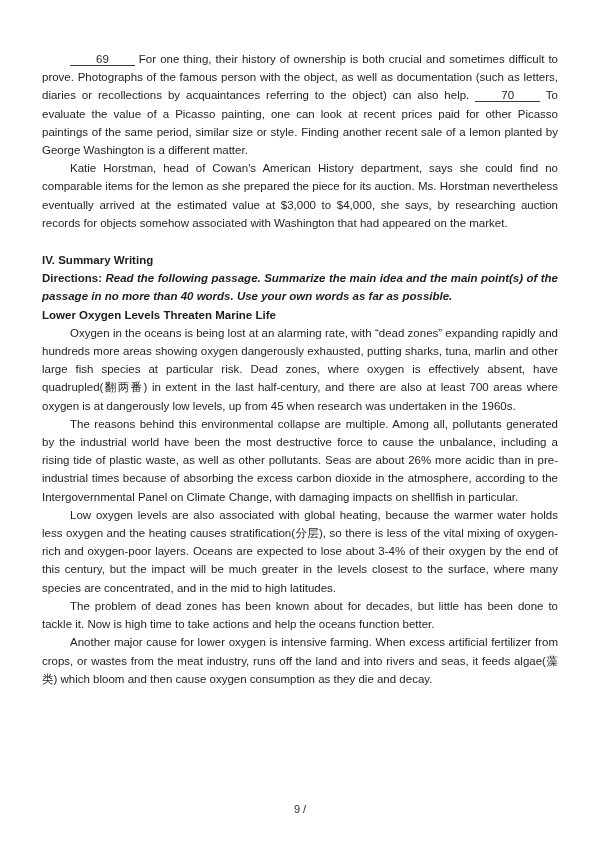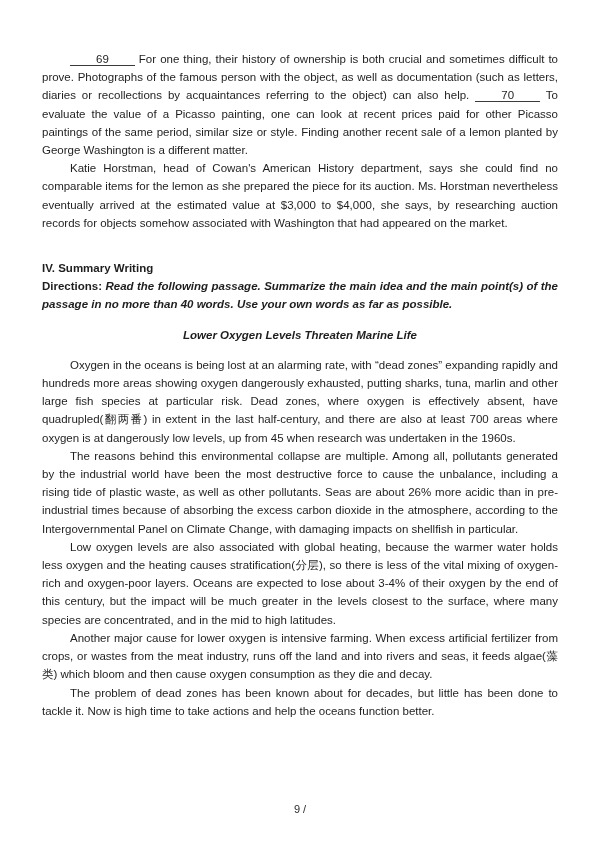--- a/index.html
+++ b/index.html
@@ -26,42 +26,40 @@
     text-justify: inter-word;
   }
   .indent {
     text-indent: 28px;
   }
   .blank {
     padding: 0 26px;
     border-bottom: 1px solid #3a3a3a;
   }
   .section-heading {
-    margin: 27px 0 0 0;
+    margin: 19px 0 0 0;
     font-weight: bold;
     text-align: left;
   }
   .directions {
     margin: 0;
     text-align: justify;
   }
   .directions .dir-label {
     font-weight: bold;
     font-style: normal;
   }
   .directions .dir-text {
     font-style: italic;
     font-weight: bold;
   }
   .passage-title {
-    margin: 12px;
-    text-align: center;
+    margin: 0;
     font-weight: bold;
     text-indent: 0;
-    font-style: italic;
   }
   .footer {
     position: absolute;
     left: 0;
     right: 0;
     bottom: 30px;
     text-align: center;
     font-size: 11px;
     color: #2d2d2d;
   }
@@ -82,18 +80,18 @@
   <p class="para section-heading">IV. Summary Writing</p>
 
   <p class="para directions"><span class="dir-label">Directions:</span>
     <span class="dir-text">Read the following passage. Summarize the main idea and the main point(s) of the passage in no more than 40 words. Use your own words as far as possible.</span></p>
 
   <p class="para passage-title">Lower Oxygen Levels Threaten Marine Life</p>
 
   <p class="para indent">Oxygen in the oceans is being lost at an alarming rate, with “dead zones” expanding rapidly and hundreds more areas showing oxygen dangerously exhausted, putting sharks, tuna, marlin and other large fish species at particular risk. Dead zones, where oxygen is effectively absent, have quadrupled(翻两番) in extent in the last half-century, and there are also at least 700 areas where oxygen is at dangerously low levels, up from 45 when research was undertaken in the 1960s.</p>
   <p class="para indent">The reasons behind this environmental collapse are multiple. Among all, pollutants generated by the industrial world have been the most destructive force to cause the unbalance, including a rising tide of plastic waste, as well as other pollutants. Seas are about 26% more acidic than in pre-industrial times because of absorbing the excess carbon dioxide in the atmosphere, according to the Intergovernmental Panel on Climate Change, with damaging impacts on shellfish in particular.</p>
   <p class="para indent">Low oxygen levels are also associated with global heating, because the warmer water holds less oxygen and the heating causes stratification(分层), so there is less of the vital mixing of oxygen-rich and oxygen-poor layers. Oceans are expected to lose about 3-4% of their oxygen by the end of this century, but the impact will be much greater in the levels closest to the surface, where many species are concentrated, and in the mid to high latitudes.</p>
+  <p class="para indent">The problem of dead zones has been known about for decades, but little has been done to tackle it. Now is high time to take actions and help the oceans function better.</p>
   <p class="para indent">Another major cause for lower oxygen is intensive farming. When excess artificial fertilizer from crops, or wastes from the meat industry, runs off the land and into rivers and seas, it feeds algae(藻类) which bloom and then cause oxygen consumption as they die and decay.</p>
-  <p class="para indent">The problem of dead zones has been known about for decades, but little has been done to tackle it. Now is high time to take actions and help the oceans function better.</p>
 
   <div class="footer">9 /</div>
 
 </div>
 
 </body></html>

